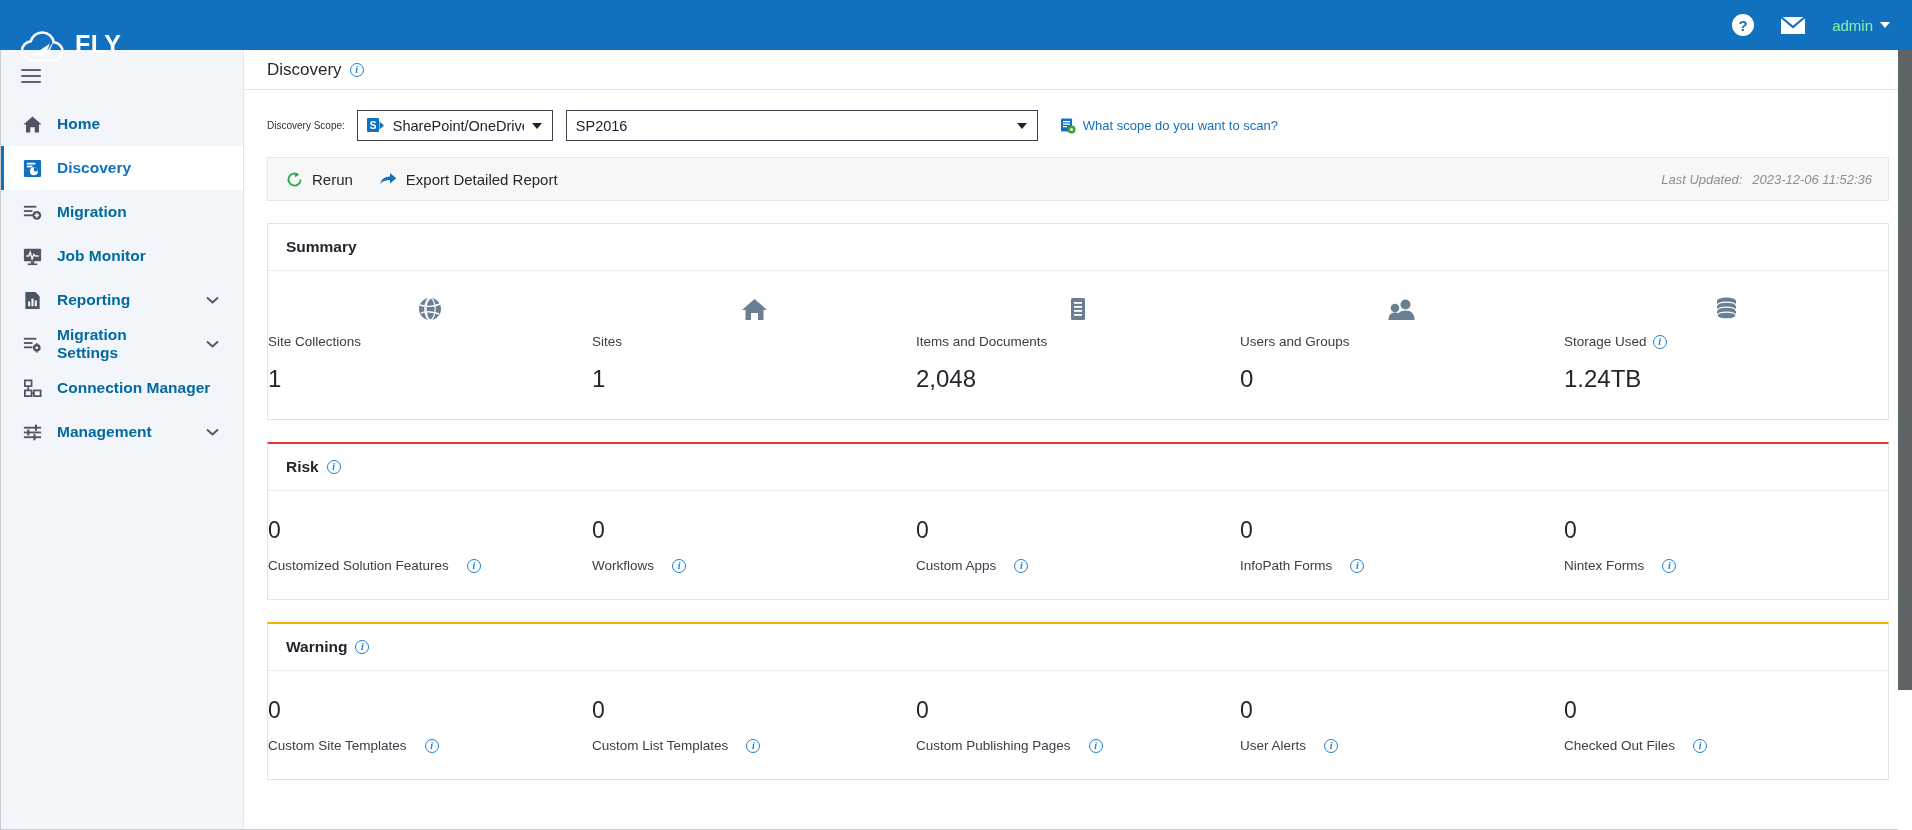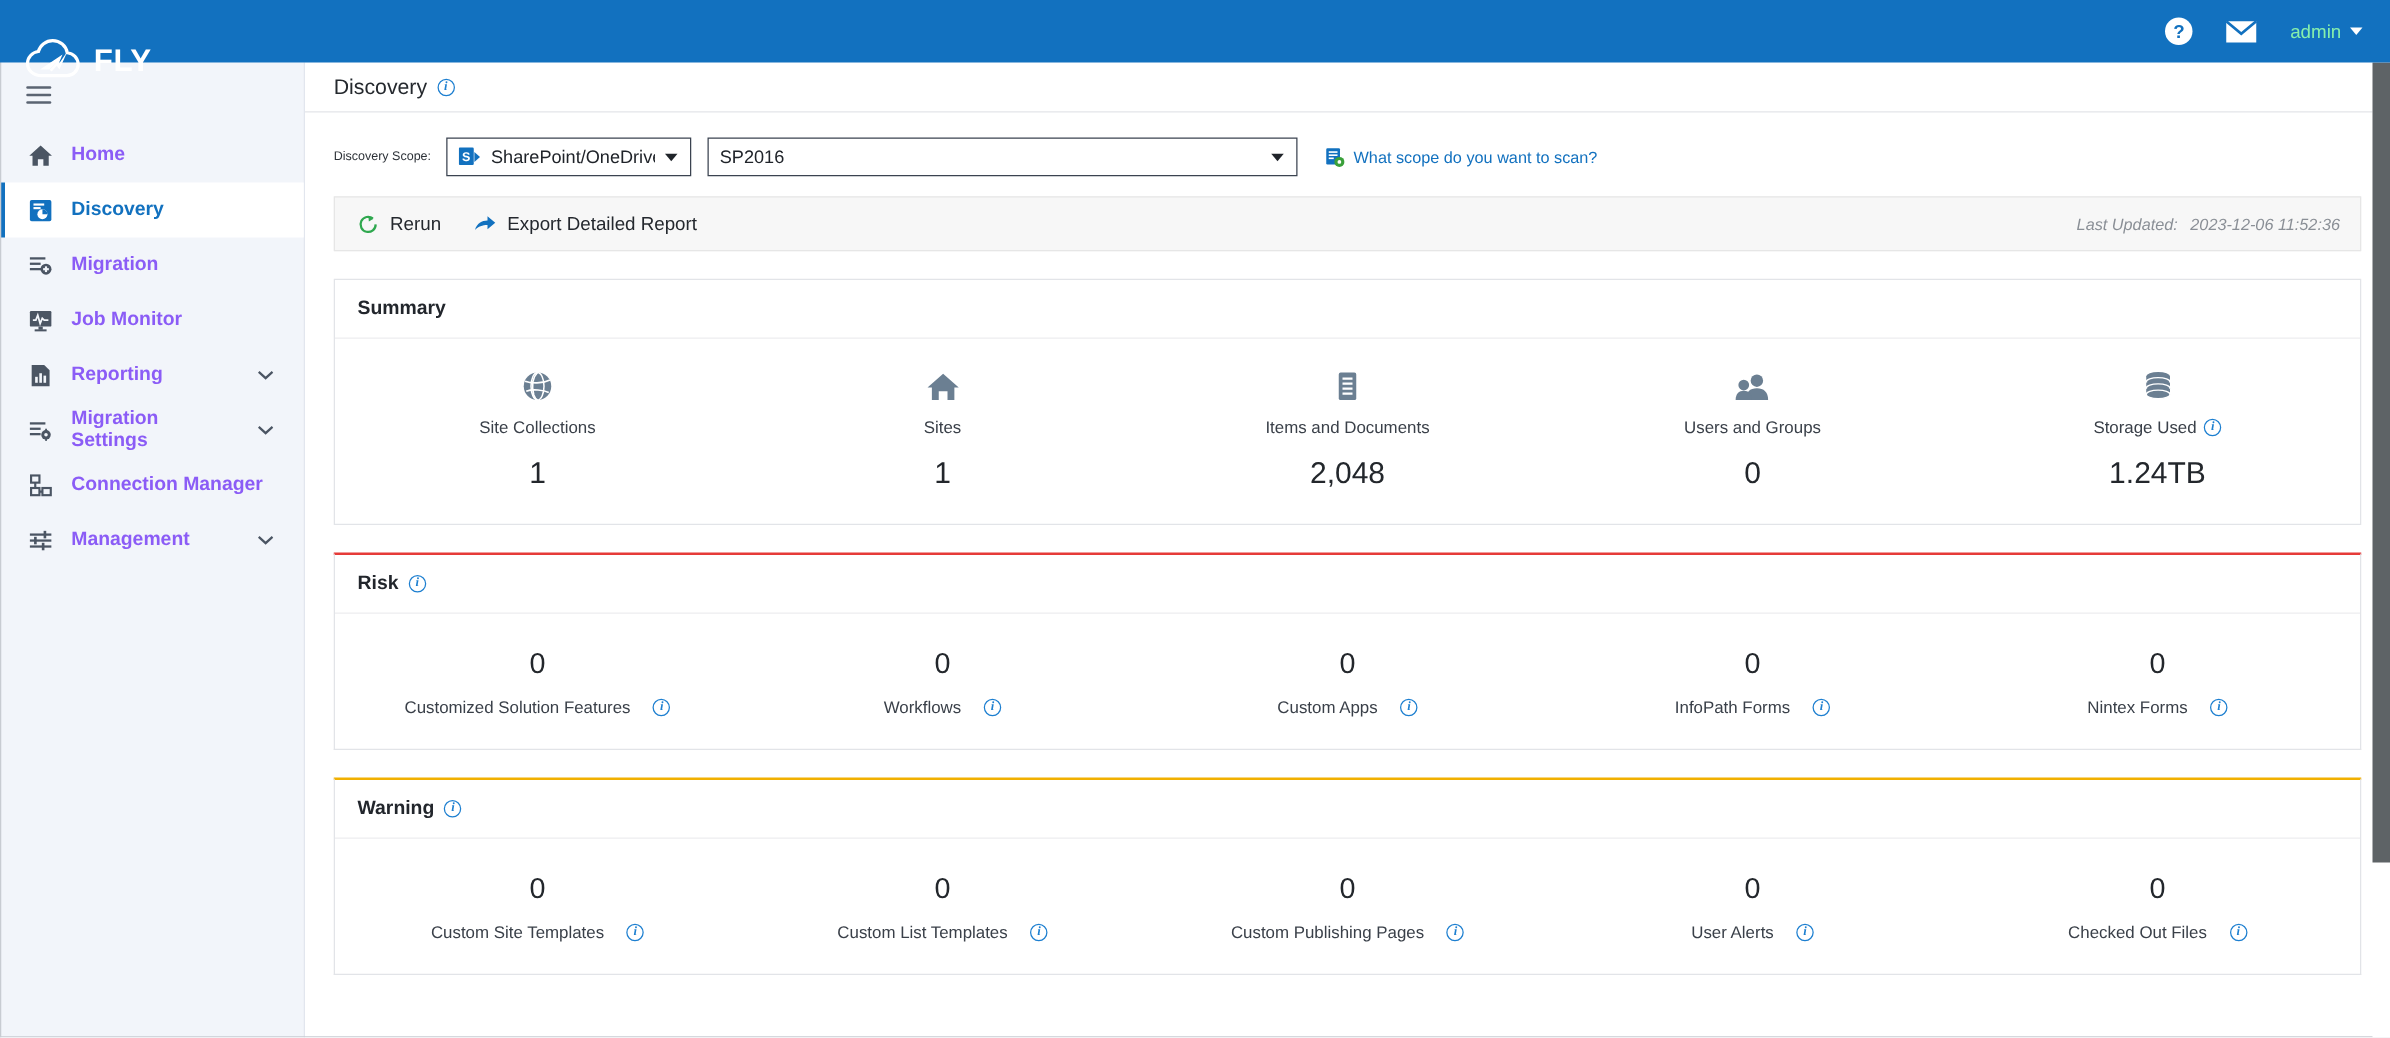--- a/index.html
+++ b/index.html
@@ -10,21 +10,21 @@
     overflow: hidden;
   }
   .app { position: relative; width: 1912px; height: 830px; display: flex; flex-direction: column; }
 
   
   .topbar {
     height: 50px; background: #1271bf; flex: 0 0 50px;
     display: flex; align-items: center; justify-content: space-between;
     padding: 0 22px 0 20px; position: relative; z-index: 20;
   }
-  .brand { display: flex; align-items: flex-end; gap: 9px; margin-top: 44px; }
+  .brand { display: flex; align-items: flex-start; gap: 9px; margin-top: 44px; }
   .brand-logo { width: 46px; height: 34px; display: block; }
   .brand-name {
     color: #fff; font-size: 25px; font-weight: bold; letter-spacing: .5px;
   }
   .topbar-right { display: flex; align-items: center; gap: 26px; }
   .tb-icon { display: flex; align-items: center; justify-content: center; cursor: pointer; }
   .help-icon { width: 22px; height: 22px; border-radius: 50%; background: #ffffff;
     color: #1271bf; font-size: 15px; font-weight: bold; display: flex;
     align-items: center; justify-content: center; line-height: 1; }
   .mail-icon svg { display: block; }
@@ -41,21 +41,21 @@
     border-right: 1px solid #e2e6ee; padding-top: 0;
     display: flex; flex-direction: column;
   }
   .hamburger-row { height: 52px; display: flex; align-items: center; padding-left: 21px; cursor: pointer; }
   .hamburger { width: 20px; height: 14px; display: flex; flex-direction: column; justify-content: space-between; }
   .hamburger span { display: block; height: 2px; background: #5b6472; border-radius: 1px; }
 
   .nav-item {
     height: 44px; display: flex; align-items: center; gap: 14px;
     padding-left: 21px; cursor: pointer; position: relative;
-    color: #8b5cf6; font-size: 15.5px; font-weight: bold;
+    color: #0369a1; font-size: 15.5px; font-weight: bold;
   }
   .nav-item .nav-ico { width: 22px; height: 22px; flex: 0 0 22px; display: flex; align-items: center; justify-content: center; }
   .nav-item.active { background: #ffffff; color: #1271bf; }
   .nav-item.active::before {
     content: ""; position: absolute; left: 0; top: 0; bottom: 0; width: 4px; background: #1271bf;
   }
   .nav-chevron { margin-left: auto; margin-right: 24px; }
   .nav-chevron svg { display: block; }
 
   
@@ -119,21 +119,21 @@
     margin: 22px 23px 0 23px; background: #fff; border: 1px solid #e2e4e8;
   }
   .card.risk { border-top: 2px solid #e63b38; }
   .card.warning { border-top: 2px solid #f1b000; }
   .card-head {
     height: 47px; display: flex; align-items: center; gap: 8px;
     padding-left: 18px; border-bottom: 1px solid #ededf0;
     font-size: 15.5px; font-weight: bold; color: #22262c;
   }
   .metrics { display: flex; align-items: flex-start; }
-  .metric { flex: 1; display: flex; flex-direction: column; align-items: center; }
+  .metric { flex: 1; display: flex; flex-direction: column; }
 
   
   .metrics.summary { padding: 21px 0 26px 0; }
   .metrics.summary .metric-icon { height: 30px; display: flex; align-items: flex-end; justify-content: center; margin-bottom: 12px; }
   .metrics.summary .metric-label {
     font-size: 13.5px; color: #3a4049; display: flex; align-items: center; gap: 6px;
   }
   .metrics.summary .metric-value { font-size: 24px; color: #23272c; margin-top: 16px; font-weight: 400; }
 
   

